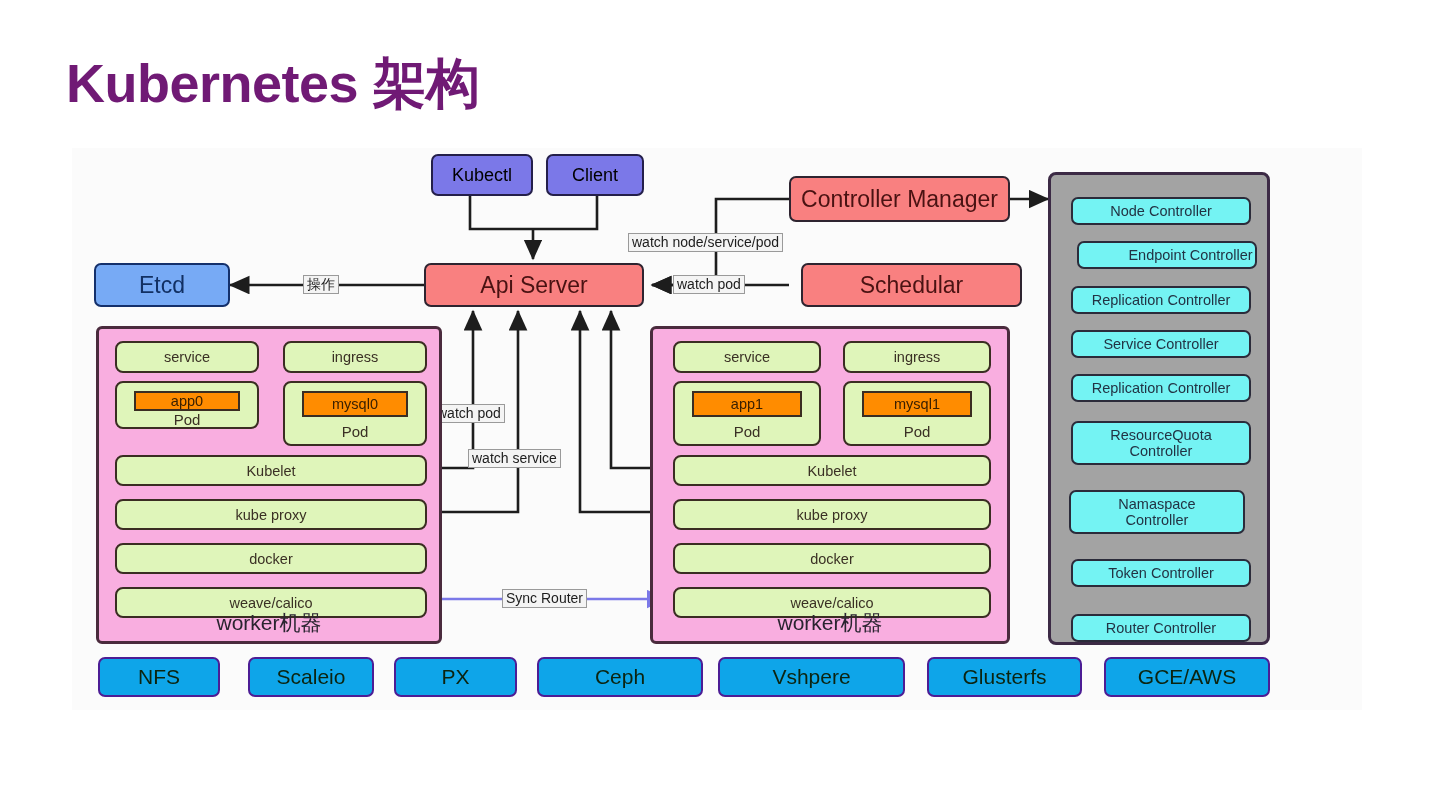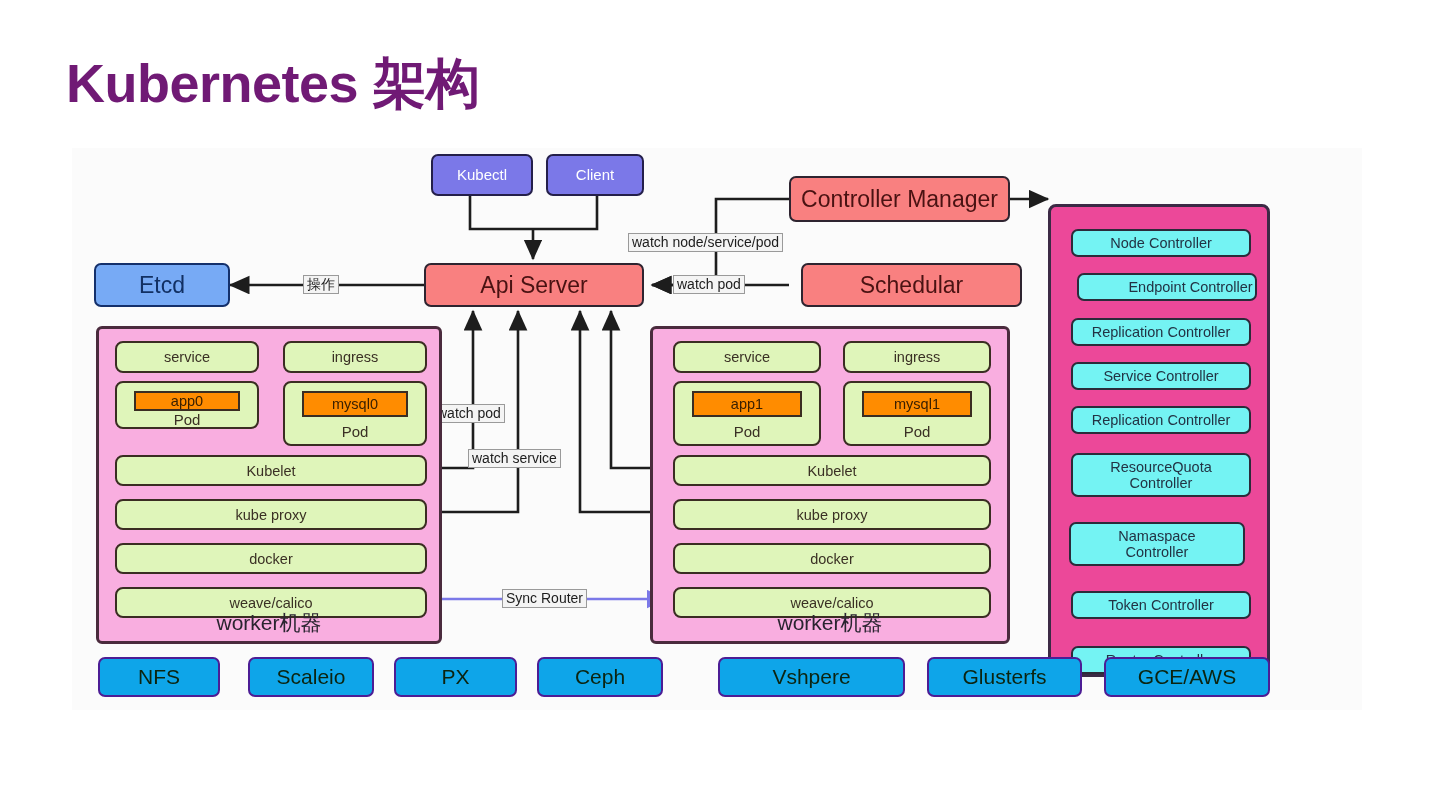--- a/index.html
+++ b/index.html
@@ -53,42 +53,41 @@
     border-radius: 7px;
     display: flex;
     align-items: center;
     justify-content: center;
     text-align: center;
     line-height: 1.15;
   }
   .box-purple {
     background: #7b78e8;
     border-color: #241f4a;
-    color: #ffffff;
-    font-size: 15px;
+    color: #000000;
+    font-size: 18px;
   }
   .box-salmon {
     background: #f98080;
     border-color: #2e2430;
     color: #4a1212;
     font-size: 23px;
   }
   .box-blue {
     background: #77aaf5;
     border-color: #14306b;
     color: #123063;
     font-size: 23px;
   }
   .panel-purple {
     position: absolute;
     box-sizing: border-box;
-    background: #ec4899;
+    background: #a3a3a3;
     border: 3px solid #3c2a45;
     border-radius: 8px;
-    margin-top: 32px;
   }
   .ctrl {
     position: absolute;
     box-sizing: border-box;
     background: #74f3f3;
     border: 2px solid #2b2b3a;
     border-radius: 7px;
     display: flex;
     align-items: center;
     justify-content: center;
@@ -292,18 +291,18 @@
     <div class="wbox" style="left:20px; top:170px; width:318px; height:31px;">kube proxy</div>
     <div class="wbox" style="left:20px; top:214px; width:318px; height:31px;">docker</div>
     <div class="wbox" style="left:20px; top:258px; width:318px; height:31px;">weave/calico</div>
 
     <div class="worker-title">worker机器</div>
   </div>
 
   <div class="storage" style="left:98px; top:657px; width:122px; height:40px;">NFS</div>
   <div class="storage" style="left:248px; top:657px; width:126px; height:40px;">Scaleio</div>
   <div class="storage" style="left:394px; top:657px; width:123px; height:40px;">PX</div>
-  <div class="storage" style="left:537px; top:657px; width:126px; height:40px;">Ceph</div>
+  <div class="storage" style="left:537px; top:657px; width:166px; height:40px;">Ceph</div>
   <div class="storage" style="left:718px; top:657px; width:187px; height:40px;">Vshpere</div>
   <div class="storage" style="left:927px; top:657px; width:155px; height:40px;">Glusterfs</div>
   <div class="storage" style="left:1104px; top:657px; width:166px; height:40px;">GCE/AWS</div>
 
 </div>
 
 </body></html>

